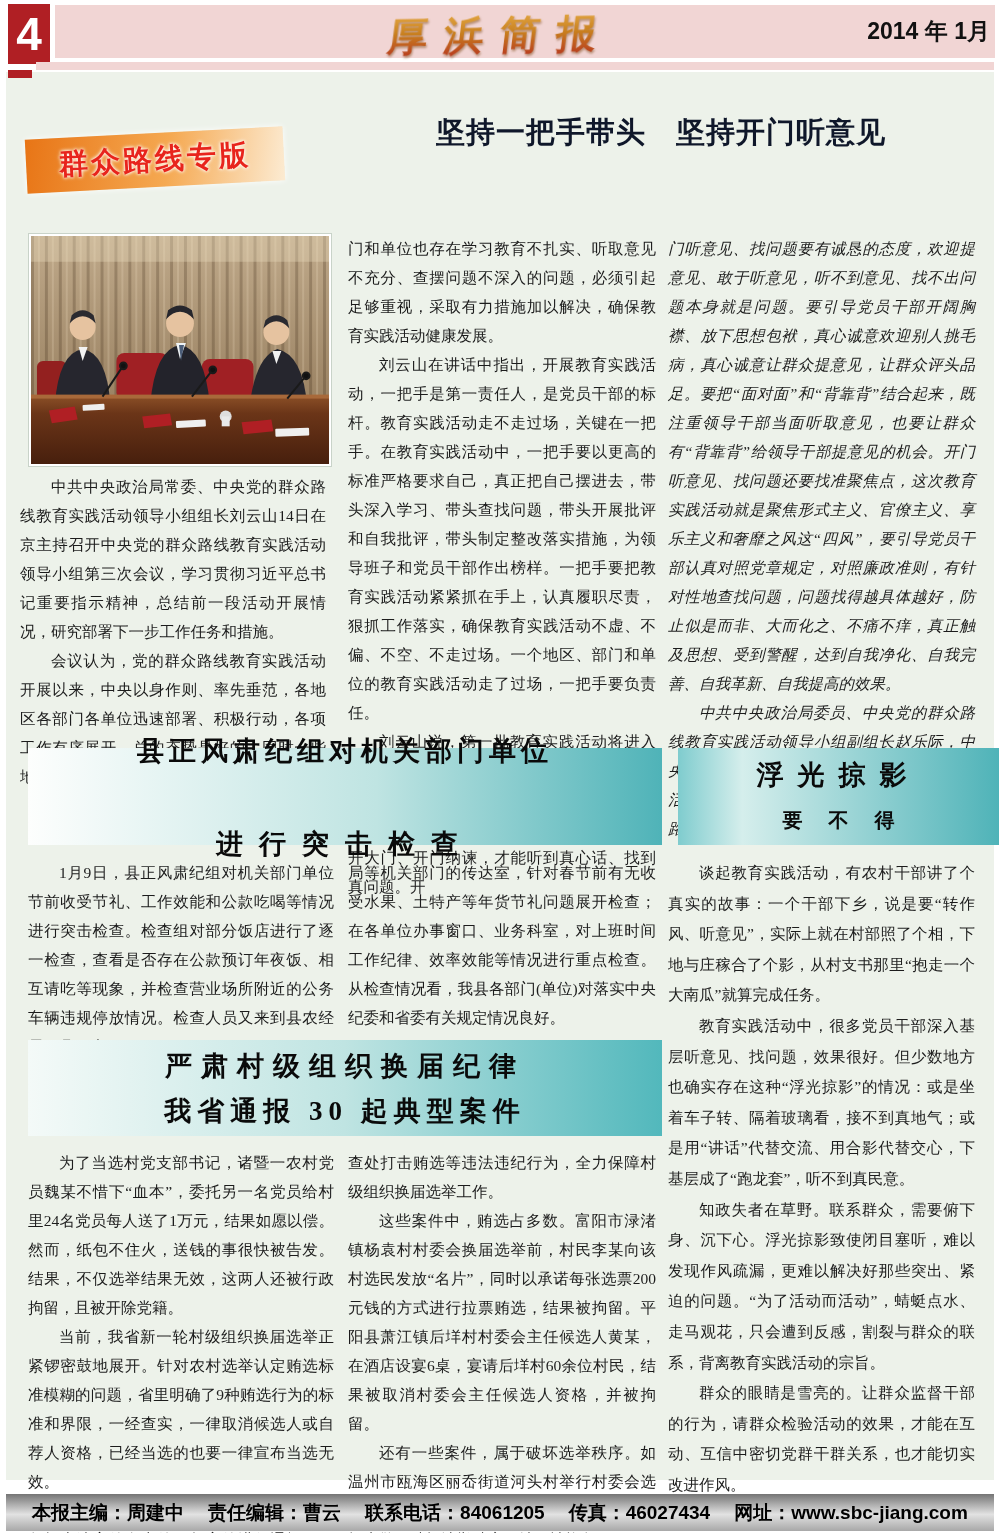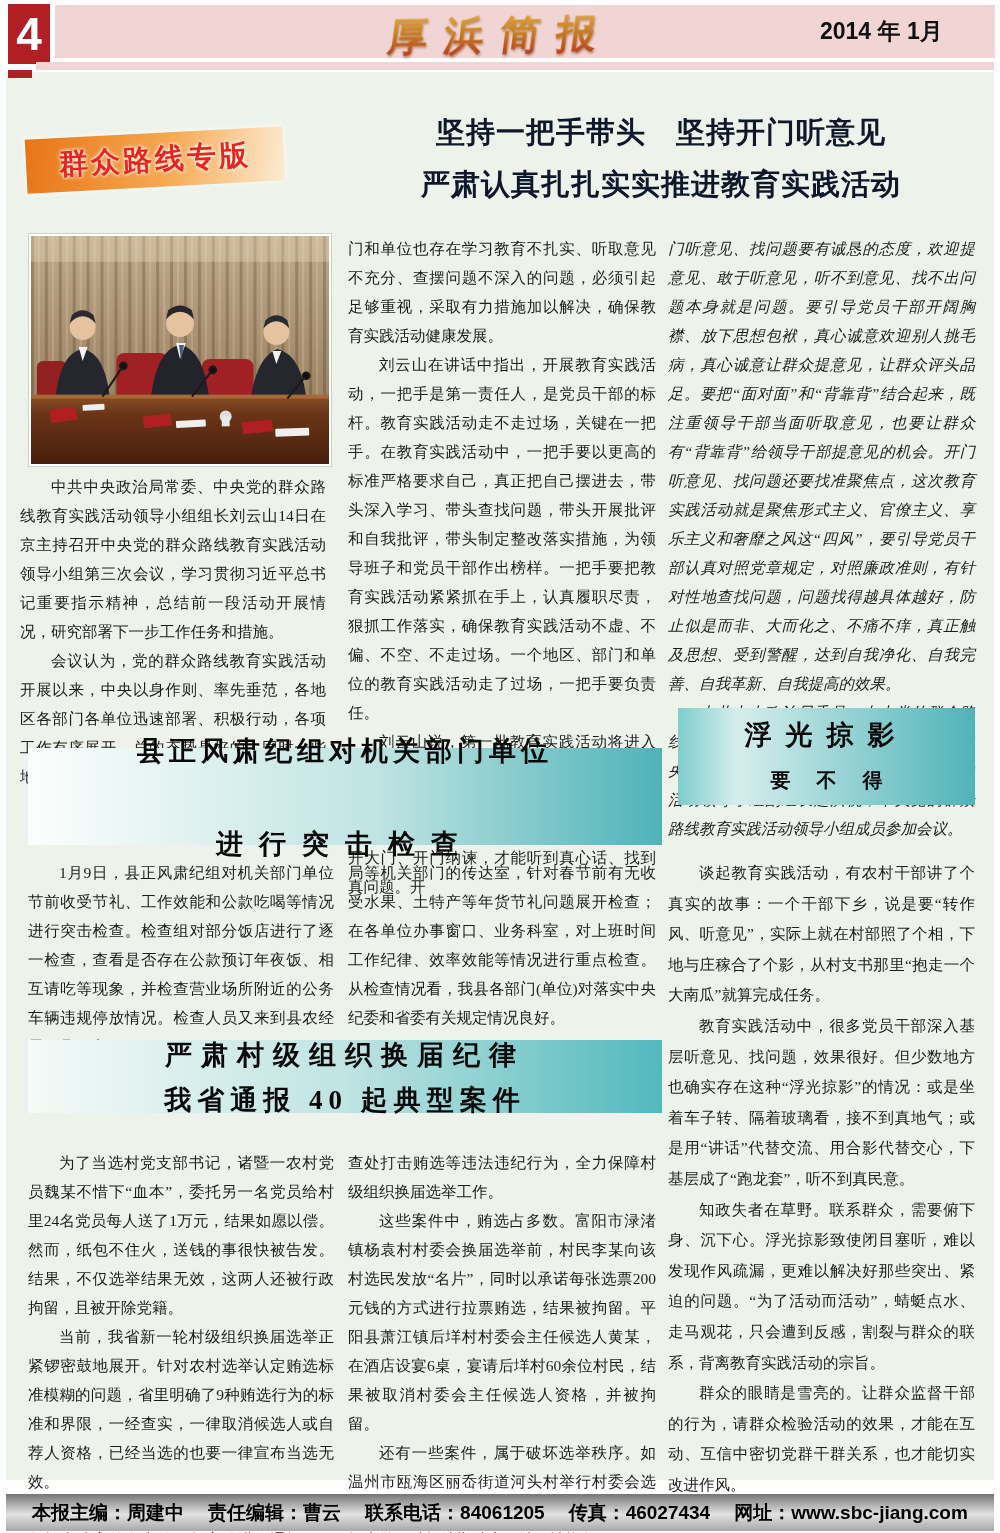--- a/index.html
+++ b/index.html
@@ -14,21 +14,21 @@
             color:#fff;font-family:"Liberation Sans",sans-serif;font-weight:bold;
             font-size:46px;text-align:center;line-height:60px;}
   .red-tab{left:8px;top:70px;width:24px;height:8px;background:#b01f24;}
   .pink-strip{left:36px;top:62px;width:958px;height:8px;background:#f1d5d4;}
   .masthead{left:290px;top:8px;width:420px;height:48px;text-align:center;}
   .masthead span{display:inline-block;font-weight:bold;font-size:40px;letter-spacing:16px;
     transform:skewX(-8deg) rotate(-1deg);
     background:linear-gradient(180deg,#e9b04a 0%,#c87f1f 45%,#b3261e 100%);
     -webkit-background-clip:text;background-clip:text;color:transparent;
     filter:drop-shadow(1px 2px 1px rgba(110,55,0,.45));}
-  .issue-date{left:820px;top:16px;width:170px;text-align:left;
+  .issue-date{left:820px;top:16px;width:170px;text-align:right;
     font-family:"Liberation Sans",sans-serif;font-weight:bold;font-size:23px;color:#111;}
 
   
   .edition-label{left:26px;top:133px;width:258px;height:54px;
     background:linear-gradient(100deg,#e87516 0%,#f5a952 55%,#fcebd2 100%);
     transform:rotate(-3deg);display:flex;align-items:center;justify-content:center;
     box-shadow:0 0 6px rgba(255,255,255,.9);}
   .edition-label span{color:#e8241c;font-weight:900;font-size:29px;letter-spacing:3px;
     text-shadow:0 0 3px #fff,0 0 4px #fff;}
   .headline1{left:345px;top:106px;width:632px;text-align:center;color:#0f172a;}
@@ -47,25 +47,25 @@
   .a1c2{left:348px;top:234px;width:308px;height:500px;}
   .a1c3{left:668px;top:234px;width:307px;height:500px;font-style:italic;}
 
   
   .hblock{display:flex;flex-direction:column;align-items:center;justify-content:center;
     color:#0a0a0a;font-weight:900;}
   .h2left{left:28px;top:748px;width:634px;height:97px;
     background:linear-gradient(to right,#fdfefd 0%,#bfe4e2 55%,#4fb3b8 100%);gap:48px;}
   .h2left .l1{font-size:27px;line-height:46px;letter-spacing:5px;}
   .h2left .l2{font-size:27px;line-height:44px;letter-spacing:16px;}
-  .h2right{left:678px;top:708px;width:297px;height:97px;
+  .h2right{left:678px;top:748px;width:321px;height:97px;
     background:linear-gradient(to right,#7fccce 0%,#d5eeec 20%,#4fb3b8 100%);}
   .h2right .l1{font-size:27px;line-height:46px;letter-spacing:14px;}
   .h2right .l2{font-size:20px;line-height:44px;letter-spacing:26px;text-indent:26px;text-align:right;}
-  .h4block{left:28px;top:1040px;width:634px;height:73px;
+  .h4block{left:28px;top:1040px;width:634px;height:96px;
     background:linear-gradient(to right,#f4faf8 0%,#bfe4e2 50%,#52b8bc 100%);}
   .h4block .l1{font-size:27px;line-height:46px;letter-spacing:9px;}
   .h4block .l2{font-size:27px;line-height:44px;letter-spacing:6px;}
 
   .a2c1{left:28px;top:858px;width:306px;height:176px;}
   .a2c2{left:348px;top:858px;width:308px;height:176px;}
   .a3c {left:668px;top:858px;width:307px;height:620px;}
   .a4c1{left:28px;top:1148px;width:306px;height:330px;}
   .a4c2{left:348px;top:1148px;width:308px;height:330px;}
 
@@ -87,21 +87,20 @@
 <div class="abs masthead">
   <span>厚浜简报</span>
 </div>
 <div class="abs issue-date">2014 年 1月</div>
 
 <div class="abs edition-label">
   <span>群众路线专版</span>
 </div>
 <div class="abs headline1">
   <div class="h1l">坚持一把手带头　坚持开门听意见</div>
-  <div class="h1l">严肃认真扎扎实实推进教育实践活动</div>
 </div>
 
 <div class="abs photo-frame">
   <svg viewBox="0 0 300 230" preserveAspectRatio="none">
     <defs>
       <linearGradient id="curtain" x1="0" y1="0" x2="0" y2="1">
         <stop offset="0" stop-color="#bfa98a"></stop>
           <stop offset="1" stop-color="#8d7454"></stop>
       </linearGradient>
       <pattern id="folds" width="14" height="10" patternUnits="userSpaceOnUse">
@@ -198,21 +197,21 @@
   </div>
 <div class="abs col col-wide a3c">
     <p class="para ind">谈起教育实践活动，有农村干部讲了个真实的故事：一个干部下乡，说是要“转作风、听意见”，实际上就在村部照了个相，下地与庄稼合了个影，从村支书那里“抱走一个大南瓜”就算完成任务。</p>
     <p class="para ind">教育实践活动中，很多党员干部深入基层听意见、找问题，效果很好。但少数地方也确实存在这种“浮光掠影”的情况：或是坐着车子转、隔着玻璃看，接不到真地气；或是用“讲话”代替交流、用合影代替交心，下基层成了“跑龙套”，听不到真民意。</p>
     <p class="para ind">知政失者在草野。联系群众，需要俯下身、沉下心。浮光掠影致使闭目塞听，难以发现作风疏漏，更难以解决好那些突出、紧迫的问题。“为了活动而活动”，蜻蜓点水、走马观花，只会遭到反感，割裂与群众的联系，背离教育实践活动的宗旨。</p>
     <p class="para ind">群众的眼睛是雪亮的。让群众监督干部的行为，请群众检验活动的效果，才能在互动、互信中密切党群干群关系，也才能切实改进作风。</p>
   </div>
 
 <div class="abs hblock h4block">
   <div class="l1">严肃村级组织换届纪律</div>
-  <div class="l2">我省通报 40 起典型案件</div>
+  <div class="l2">我省通报 30 起典型案件</div>
 </div>
 <div class="abs col a4c1">
     <p class="para ind">为了当选村党支部书记，诸暨一农村党员魏某不惜下“血本”，委托另一名党员给村里24名党员每人送了1万元，结果如愿以偿。然而，纸包不住火，送钱的事很快被告发。结果，不仅选举结果无效，这两人还被行政拘留，且被开除党籍。</p>
     <p class="para ind">当前，我省新一轮村级组织换届选举正紧锣密鼓地展开。针对农村选举认定贿选标准模糊的问题，省里明确了9种贿选行为的标准和界限，一经查实，一律取消候选人或自荐人资格，已经当选的也要一律宣布当选无效。</p>
     <p class="para ind">日前，省村级组织换届工作领导小组对包括上述案件在内的20起案件进行通报，要求各地继续以更严格的标准、更有效的举措</p>
   </div>
 <div class="abs col a4c2">
     <p class="para">查处打击贿选等违法违纪行为，全力保障村级组织换届选举工作。</p>
     <p class="para ind">这些案件中，贿选占多数。富阳市渌渚镇杨袁村村委会换届选举前，村民李某向该村选民发放“名片”，同时以承诺每张选票200元钱的方式进行拉票贿选，结果被拘留。平阳县萧江镇后垟村村委会主任候选人黄某，在酒店设宴6桌，宴请后垟村60余位村民，结果被取消村委会主任候选人资格，并被拘留。</p>
     <p class="para ind">还有一些案件，属于破坏选举秩序。如温州市瓯海区丽岙街道河头村举行村委会选举时，暂住在河头村的文成青年夏某恶意虚报火警，破坏选举秩序，结果被拘留。</p>

